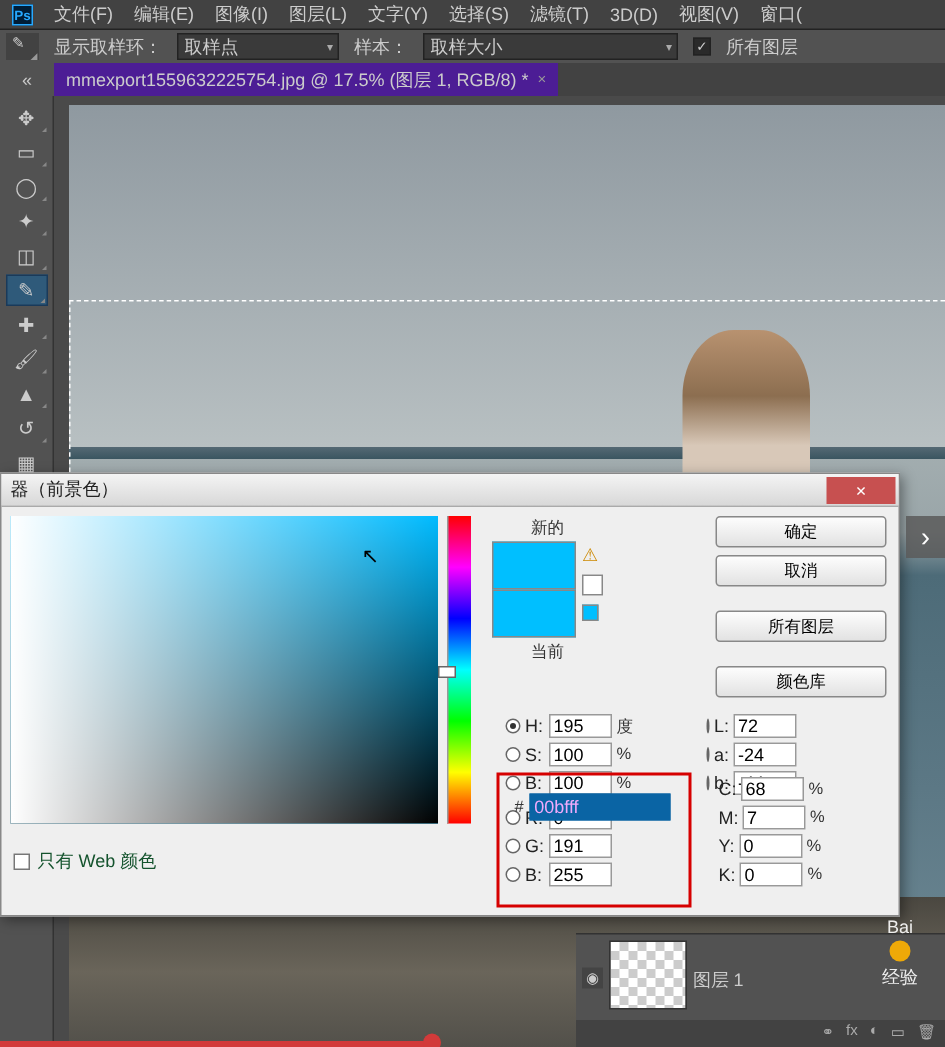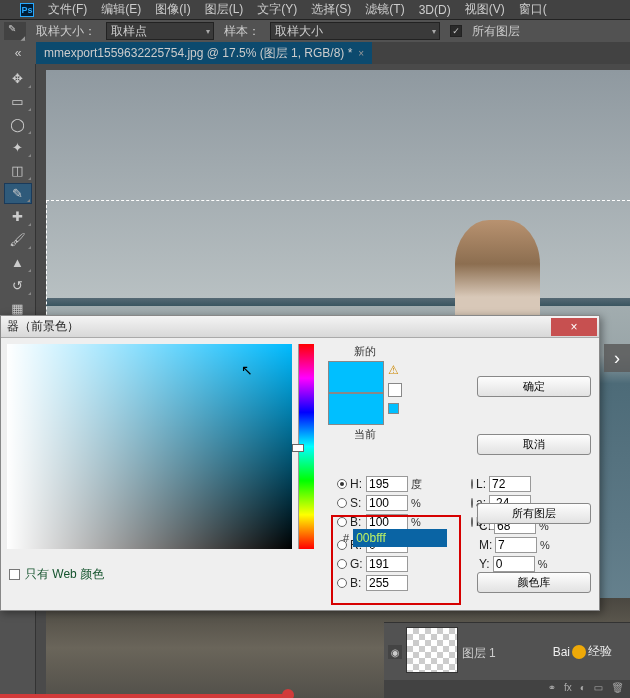--- a/index.html
+++ b/index.html
@@ -1,30 +1,30 @@
 <!DOCTYPE html>
 <html><head>
 <meta charset="utf-8">
 <style>
 * { margin:0; padding:0; box-sizing:border-box; font-family:"Microsoft YaHei",sans-serif; font-size:12px; }
 body { width:630px; height:698px; background:#3a3a3a; overflow:hidden; position:relative; }
-.top-menu { background:#424242; height:20px; display:flex; align-items:center; gap:14px; padding-left:20px; color:#ccc; border-bottom:1px solid #222; }
+.top-menu { background:#424242; height:20px; display:flex; align-items:center; gap:14px; padding-left:8px; color:#ccc; border-bottom:1px solid #222; }
 .ps-logo { width:14px; height:14px; background:#001d36; border:1px solid #27a9ff; color:#27a9ff; font-size:9px; font-weight:bold; display:flex; align-items:center; justify-content:center; }
 .top-menu span { font-size:12px; color:#ccc; white-space:nowrap; }
 .options-bar { background:#525252; height:22px; display:flex; align-items:center; gap:10px; padding-left:4px; color:#ccc; }
 .eyedrop-small { width:22px; height:18px; background:#424242; position:relative; }
 .eyedrop-small::after { content:"◢"; color:#999; font-size:6px; position:absolute; bottom:-1px; right:1px; }
 .eyedrop-small::before { content:"✎"; color:#ccc; font-size:10px; position:absolute; top:1px; left:4px;}
 .dropdown { background:#3a3a3a; border:1px solid #222; height:18px; padding:0 18px 0 4px; color:#ccc; position:relative; display:flex; align-items:center; min-width:70px; }
 .dropdown::after { content:"▾"; position:absolute; right:3px; color:#aaa; font-size:8px; }
 .dd-sample { min-width:108px; }
 .dd-layers { min-width:170px; }
 .checkbox { width:12px; height:12px; border:1px solid #222; background:#2a2a2a; display:inline-flex; align-items:center; justify-content:center; color:#ccc; font-size:9px;}
 .tab-bar { background:#424242; height:22px; display:flex; align-items:center; color:#ccc; font-size:11px; }
-.tab { background:#0c4a6e; padding:3px 8px; display:flex; align-items:center; gap:6px;}
+.tab { background:#4c1d95; padding:3px 8px; display:flex; align-items:center; gap:6px;}
 .tab .close { color:#999; font-size:10px;}
 .workspace { display:flex; height:634px; }
 .toolbox { width:36px; background:#525252; border-right:1px solid #333; padding-top:4px; display:flex; flex-direction:column; gap:2px; align-items:center; }
 .toolbox .tool { width:28px; height:21px; background:#525252; color:#ccc; display:flex; align-items:center; justify-content:center; font-size:13px; position:relative;}
 .toolbox .tool.sel { background:#2f5a7a; border:1px solid #1a3a5a;}
 .tool::after { content:""; position:absolute; bottom:1px; right:1px; border-left:3px solid transparent; border-bottom:3px solid #888;}
 .color-swatches { margin-top:4px; width:28px; height:28px; position:relative;}
 .color-swatches .fg { position:absolute; top:0; left:0; width:18px; height:18px; background:#000; border:1px solid #999;}
 .color-swatches .bg { position:absolute; bottom:0; right:0; width:18px; height:18px; background:#fff; border:1px solid #999;}
 .canvas-area { flex:1; background:#4a4a4a; position:relative; overflow:hidden; }
@@ -52,42 +52,42 @@
 .preview-col { width:90px; display:flex; flex-direction:column; align-items:center; gap:2px; }
 .preview-label{font-size:11px;color:#333;}
 .preview-swatch{width:56px;height:32px;background:#00bfff;border:1px solid #888;}
 .cube-icon{width:14px;height:14px;border:1px solid #888;background:#fff;}
 .sq-icon{width:11px;height:11px;border:1px solid #888;background:#00bfff;}
 .warn-icon{color:#c80;font-size:12px;}
 .values-col { width:126px; font-size:11px; padding-top:22px;}
 .lab-col { width:56px; font-size:11px; padding-top:22px; }
 .cmyk-col { width:68px; font-size:11px; padding-top:0; }
 .btn-col { position:absolute; top:6px; right:6px; width:118px; display:flex; flex-direction:column; gap:5px; align-items:center;}
-.win-btn { width:114px; height:21px; background:linear-gradient(#fdfdfd,#e2e2e2); border:1px solid #888; border-radius:3px; font-size:11px; display:flex; align-items:center; justify-content:center;margin-top:32px;}
+.win-btn { width:114px; height:21px; background:linear-gradient(#fdfdfd,#e2e2e2); border:1px solid #888; border-radius:3px; font-size:11px; display:flex; align-items:center; justify-content:center;}
 .val-row{display:flex;align-items:center;gap:3px;margin-bottom:3px;}
 .val-row .radio{width:10px;height:10px;border:1px solid #666;border-radius:50%;background:#fff;}
 .val-row .radio.on::after{content:"";display:block;width:4px;height:4px;background:#333;border-radius:50%;margin:2px;}
 .val-row label{width:13px;color:#222;}
 .val-row input{width:42px;height:16px;border:1px solid #999;background:#fff;font-size:12px;padding:0 2px;text-align:left;}
 .val-row .unit{width:14px;color:#333;font-size:11px;}
 .redbox{position:absolute;top:177px;left:330px;width:130px;height:90px;border:2px solid #d60000;z-index:2;pointer-events:none;}
 .hex-row{position:absolute;bottom:8px;left:342px;display:flex;align-items:center;gap:4px;}
 .hex-row label{color:#333;font-size:11px;}
-.hex-row input{width:94px;height:18px;border:1px solid #0a64a4;background:#0a64a4;color:#bef264;padding:0 2px;}
+.hex-row input{width:94px;height:18px;border:1px solid #0a64a4;background:#0a64a4;color:#f0abfc;padding:0 2px;}
 .webonly{position:absolute;top:228px;left:8px;display:flex;align-items:center;gap:5px;color:#14532d;}
 .webonly .cb{width:11px;height:11px;border:1px solid #777;background:#fff;}
 
 .layers-frag { position:absolute; bottom:0; left:348px; right:0; height:76px; background:#525252; display:flex; padding:4px; gap:4px; border-top:1px solid #333;}
 .layer-eye{width:14px;height:14px;margin-top:18px;background:#444;color:#ccc;font-size:10px;display:flex;align-items:center;justify-content:center;}
 .layer-thumb{width:52px;height:46px;background:repeating-conic-gradient(#ccc 0 25%,#fff 0 50%) 0 0/12px 12px;border:1px solid #333;}
 .layer-name{color:#ccc;font-size:11px;margin-top:18px;}
 .layers-bottom { position:absolute; bottom:0; left:348px; right:0; height:18px; background:#424242; display:flex; justify-content:flex-end; gap:8px; padding:2px 6px; }
 .layers-bottom span{color:#aaa;font-size:10px;}
 
-.watermark{position:absolute;bottom:38px;right:18px;color:#fff;font-size:14px;opacity:0.9;display:flex;align-items:center;gap:2px;z-index:60;}
+.watermark{position:absolute;bottom:38px;right:18px;color:#fff;font-size:14px;opacity:0.9;display:flex;align-items:center;gap:2px;z-index:60;flex-direction:column;}
 .paw{width:14px;height:14px;background:#ffb300;border-radius:50%;}
 .progress{position:absolute;bottom:0;left:0;height:4px;width:288px;background:#d23a3a;z-index:70;}
 .prog-dot{position:absolute;bottom:-3px;left:282px;width:12px;height:12px;background:#d23a3a;border-radius:50%;z-index:71;}
 </style>
 </head>
 <body>
 
 <div class="top-menu">
   <div class="ps-logo">Ps</div>
   <span>文件(F)</span>
@@ -97,21 +97,21 @@
   <span>文字(Y)</span>
   <span>选择(S)</span>
   <span>滤镜(T)</span>
   <span>3D(D)</span>
   <span>视图(V)</span>
   <span>窗口(</span>
 </div>
 
 <div class="options-bar">
   <div class="eyedrop-small"></div>
-  <span>取样大小：</span>
+  <span>显示取样环：</span>
   <div class="dropdown dd-sample">
       <span>取样点</span>
     </div>
   <span>样本：</span>
   <div class="dropdown dd-layers">
       <span>取样大小</span>
     </div>
   <span class="checkbox">✓</span>
   <span>所有图层</span>
 </div>

